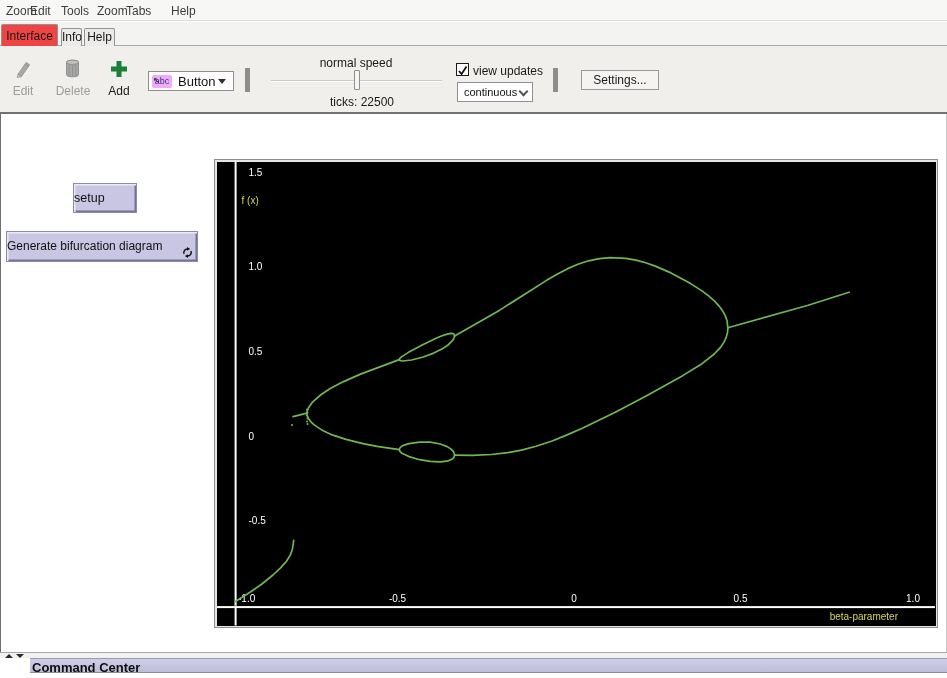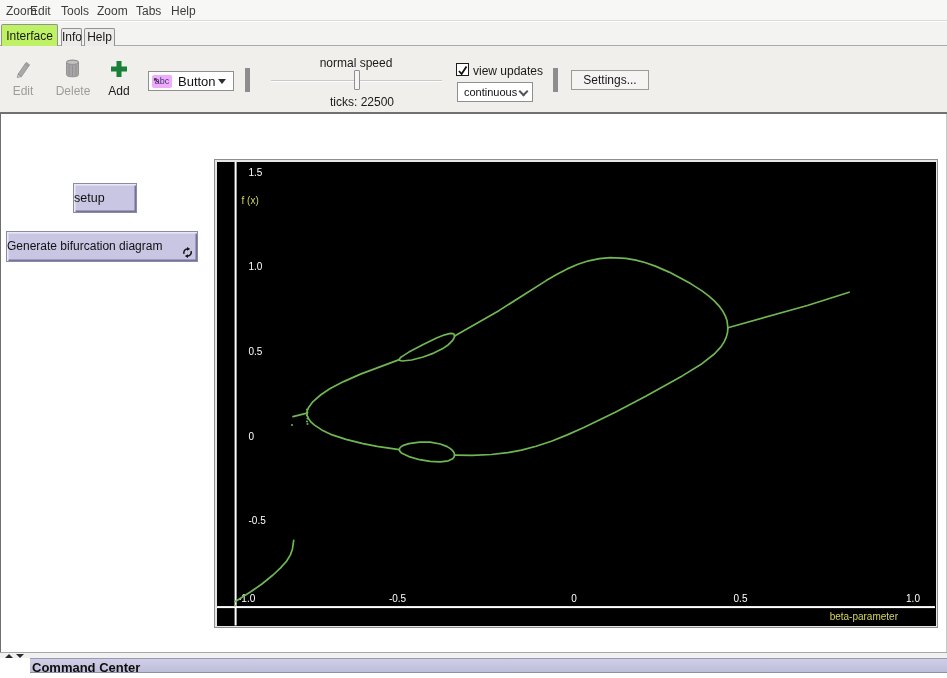--- a/index.html
+++ b/index.html
@@ -12,21 +12,21 @@
   .menubar{left:0;top:0;width:947px;height:21px;background:#f7f7f6;
     border-bottom:1px solid #dadada;}
   .menu-item{position:absolute;top:4px;font-size:12px;color:#3d3d3d;}
 
   
   .tabbar{left:0;top:22px;width:947px;height:24px;background:#f3f3f1;}
   .tabbar .rowline{position:absolute;left:0;top:23px;width:947px;height:1px;background:#aaaaa8;}
   .tab{position:absolute;font-size:12px;color:#1a1a1a;text-align:center;
     border:1px solid #929292;border-bottom:none;border-radius:2px 2px 0 0;
     background:#ecebe9;}
-  .tab.active{background:#bef264;z-index:2;}
+  .tab.active{background:#ef4444;z-index:2;}
 
   
   .toolbar{left:0;top:46px;width:947px;height:68px;background:#f0efec;
     border-bottom:2px solid #717171;}
   .toollabel{position:absolute;font-size:12px;text-align:center;}
   .toollabel.disabled{color:#9d9d9d;}
   .toollabel.enabled{color:#1a1a1a;}
   .vsep{position:absolute;background:#8d8d8d;}
   .dropbox{position:absolute;background:#ffffff;border:1px solid #8f8f8f;}
   .dd-arrow{position:absolute;width:0;height:0;border-left:4.5px solid transparent;
@@ -34,21 +34,21 @@
   .chev{position:absolute;width:7px;height:7px;border-left:2px solid #555;
     border-bottom:2px solid #555;transform:rotate(-45deg);}
   .abc-chip{position:absolute;left:3px;top:2.5px;width:20px;height:13px;background:#f0abfc;
     border-radius:2px;font-size:9px;color:#3a3a6e;text-align:center;line-height:13px;}
   .abc-cursor{position:absolute;left:1px;top:-1px;font-size:8px;color:#111;}
   .track{position:absolute;height:2px;background:#c9c9c9;border-bottom:1px solid #fdfdfd;}
   .sl-handle{position:absolute;width:6px;height:20px;background:#f5f5f5;
     border:1px solid #8f8f8f;border-radius:1px;}
   .checkbox{position:absolute;width:13px;height:13px;background:#fff;border:1.6px solid #1c1c1c;}
   .btn{position:absolute;background:#f5f4f2;border:1px solid #9a9a9a;font-size:12px;
-    color:#1a1a1a;text-align:center;}
+    color:#1a1a1a;text-align:center;margin-left:10px;}
 
   
   .workspace{left:0;top:114px;width:947px;height:538px;background:#ffffff;
     border-left:1px solid #6f6f6f;border-right:1px solid #c9c9c9;}
   .plot-title{position:absolute;font-size:16px;color:#20695f;text-align:center;}
 
   .nl-button{position:absolute;background:#c8c6e3;border:1px solid #8b8ba8;
     box-shadow:inset 1.5px 1.5px 0 #e9e9f5, inset -1.5px -1.5px 0 #73739a;
     font-size:12.5px;color:#111;text-align:left;}
   .nl-slider{position:absolute;background:#8fbcb2;border:1px solid #5d7d76;
@@ -80,21 +80,21 @@
 </head>
 <body>
 
 <div class="window">
 
   <div class="abs menubar">
     <span class="menu-item" style="left:6px">Zoom</span>
     <span class="menu-item" style="left:30px">Edit</span>
     <span class="menu-item" style="left:61px">Tools</span>
     <span class="menu-item" style="left:97px">Zoom</span>
-    <span class="menu-item" style="left:136px">Tabs</span>
+    <span class="menu-item" style="left:126px">Tabs</span>
     <span class="menu-item" style="left:171px">Help</span>
   </div>
 
   <div class="abs tabbar">
     <div class="rowline"></div>
     <div class="tab active" style="left:1px;top:2px;width:57px;height:22px;line-height:22px">Interface</div>
     <div class="tab" style="left:61px;top:6px;width:21px;height:18px;line-height:17px">Info</div>
     <div class="tab" style="left:84px;top:6px;width:31px;height:18px;line-height:17px">Help</div>
   </div>
 

